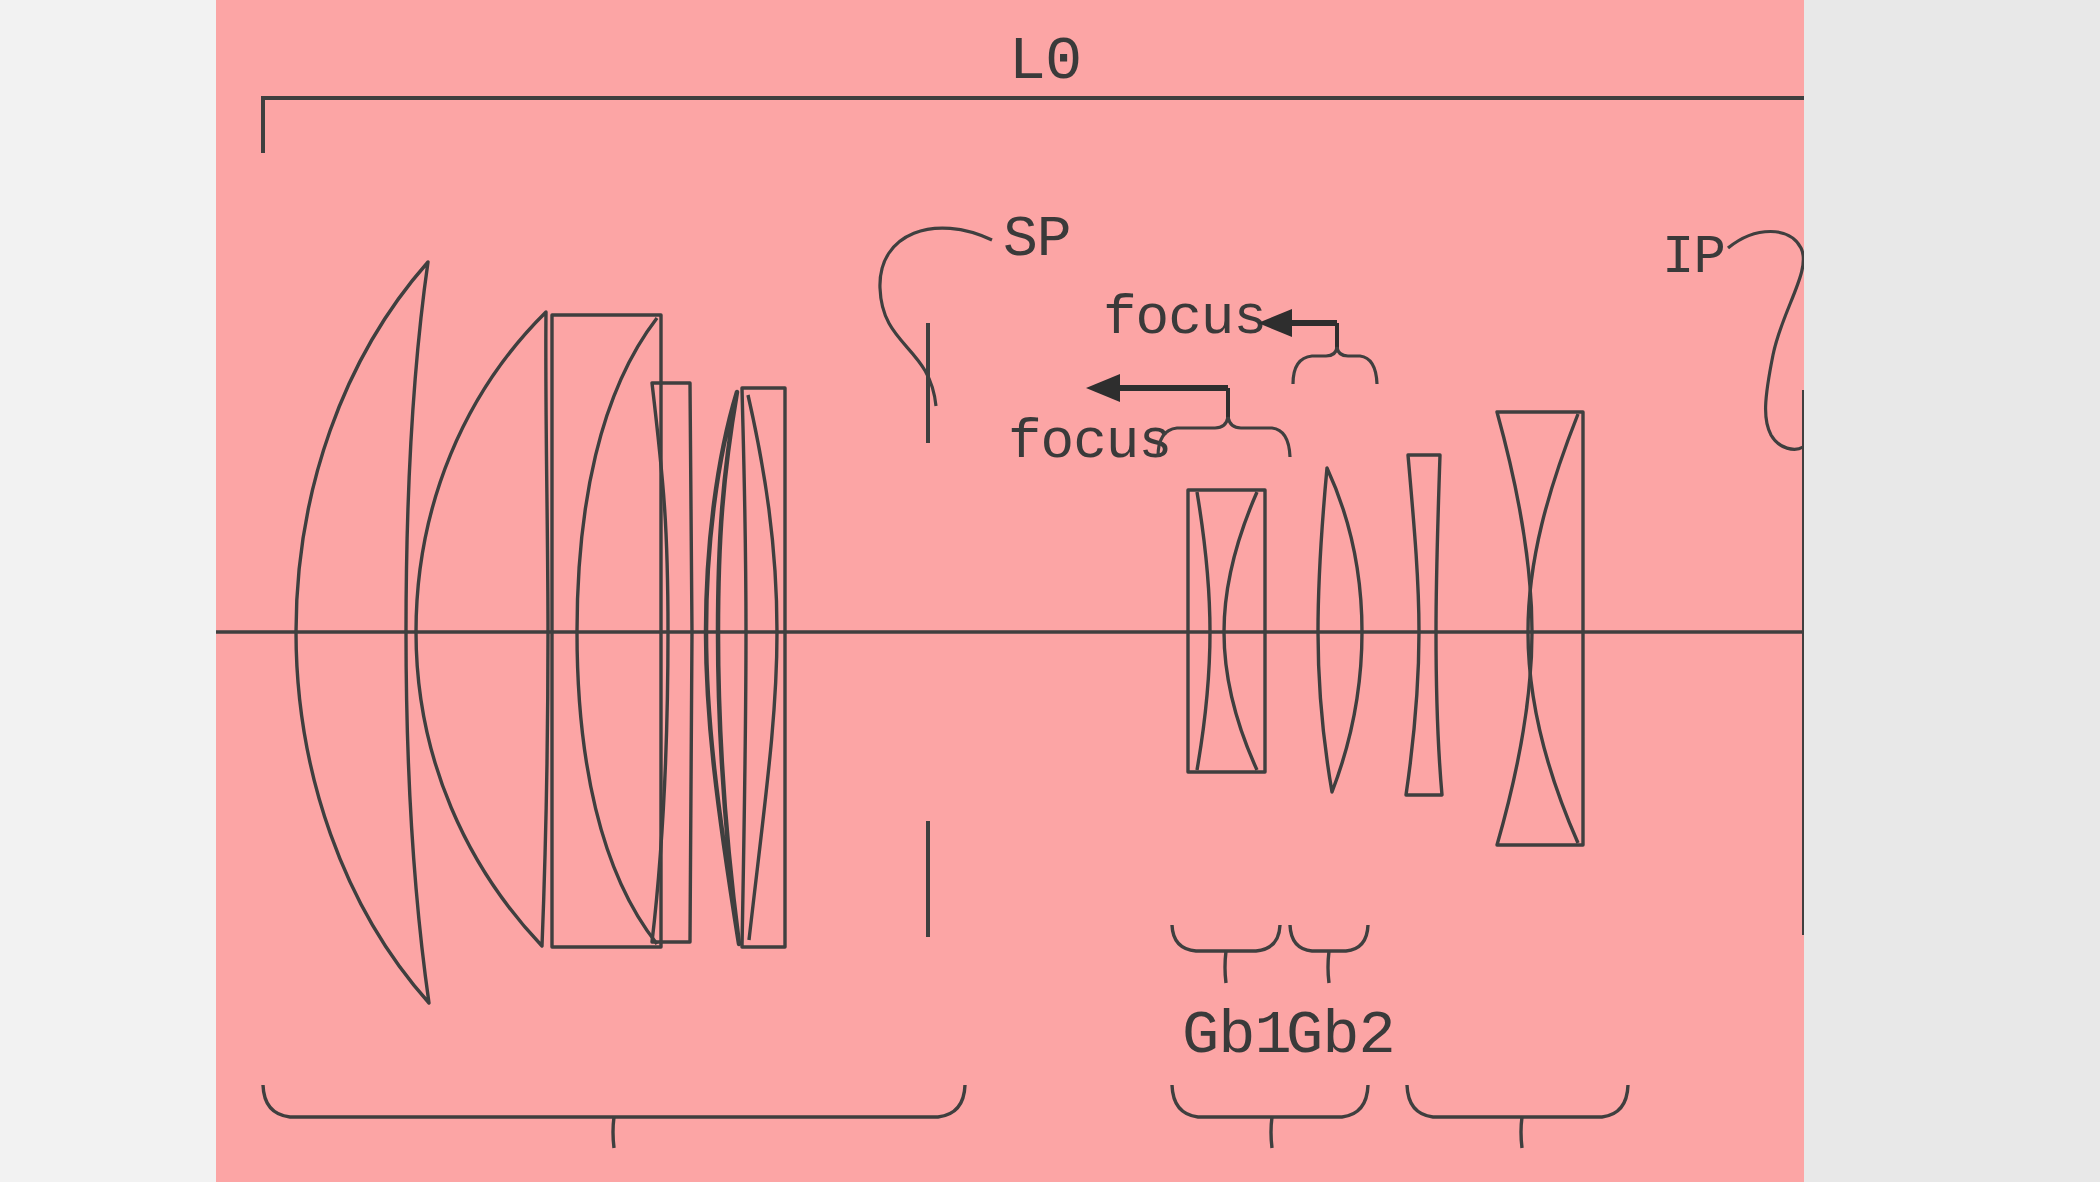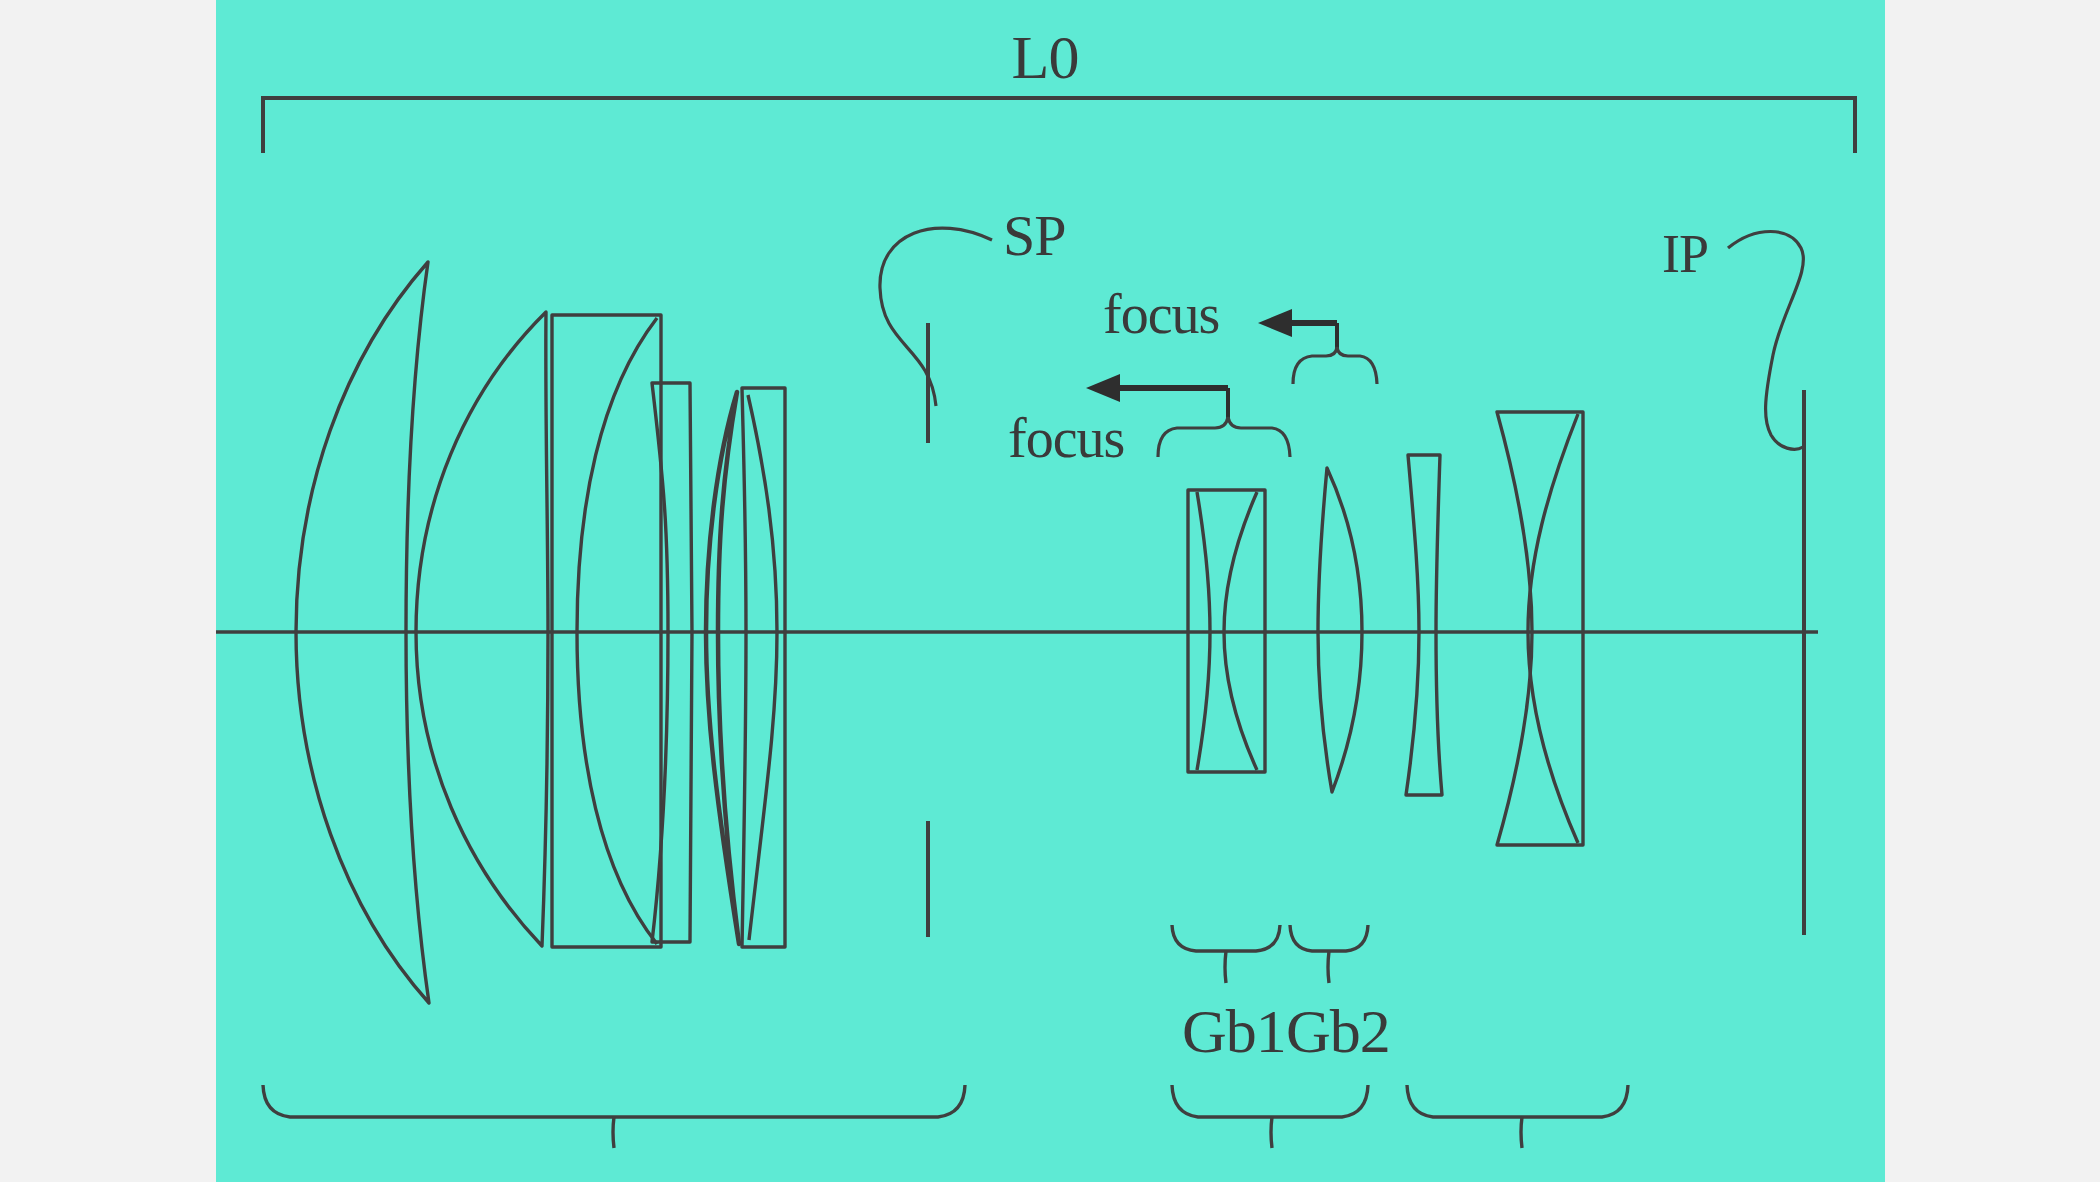--- a/index.html
+++ b/index.html
@@ -1,17 +1,17 @@
 <!DOCTYPE html>
 <html><head>
 <meta charset="utf-8">
 <style>
   html,body{margin:0;padding:0;background:#e8e8e8;}
-  .stage{position:relative;width:2100px;height:1182px;background:#5eead4;overflow:hidden;
-         font-family:Liberation Serif, serif;}
+  .stage{position:relative;width:1804px;height:1182px;background:#fca5a5;overflow:hidden;
+         font-family:Liberation Mono, monospace;}
   svg{position:absolute;left:0;top:0;display:block;}
   .lbl{fill:#3a3a3a;letter-spacing:-1px;}
   .l0{font-size:62px;}
   .sp{font-size:58px;}
   .ip{font-size:54px;}
   .focus{font-size:56px;}
   .gb{font-size:62px;}
 </style>
 </head>
 <body>

